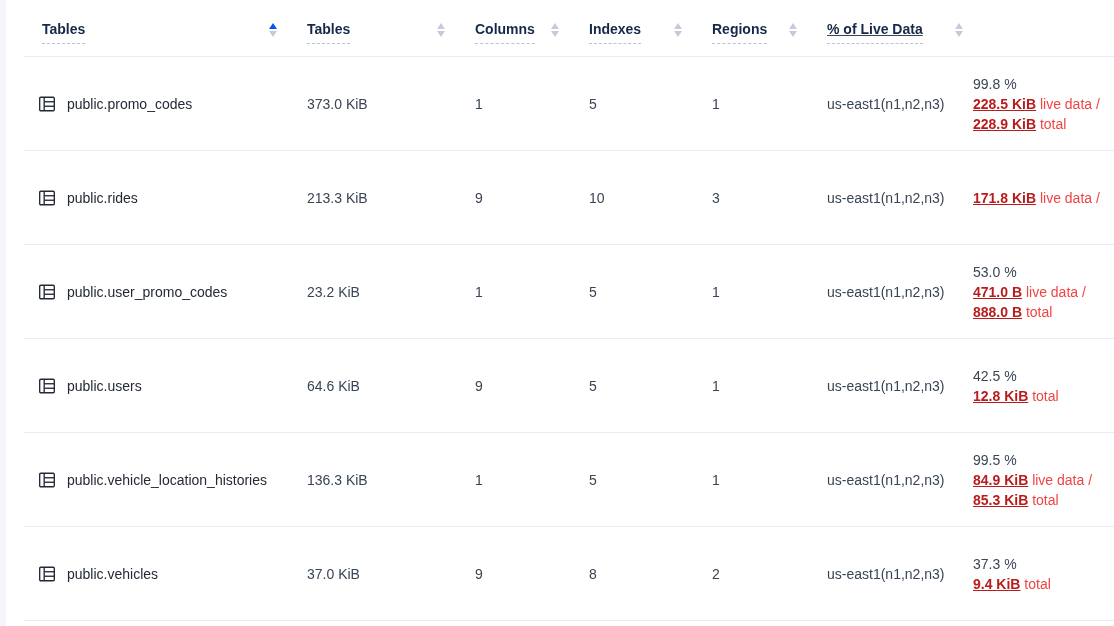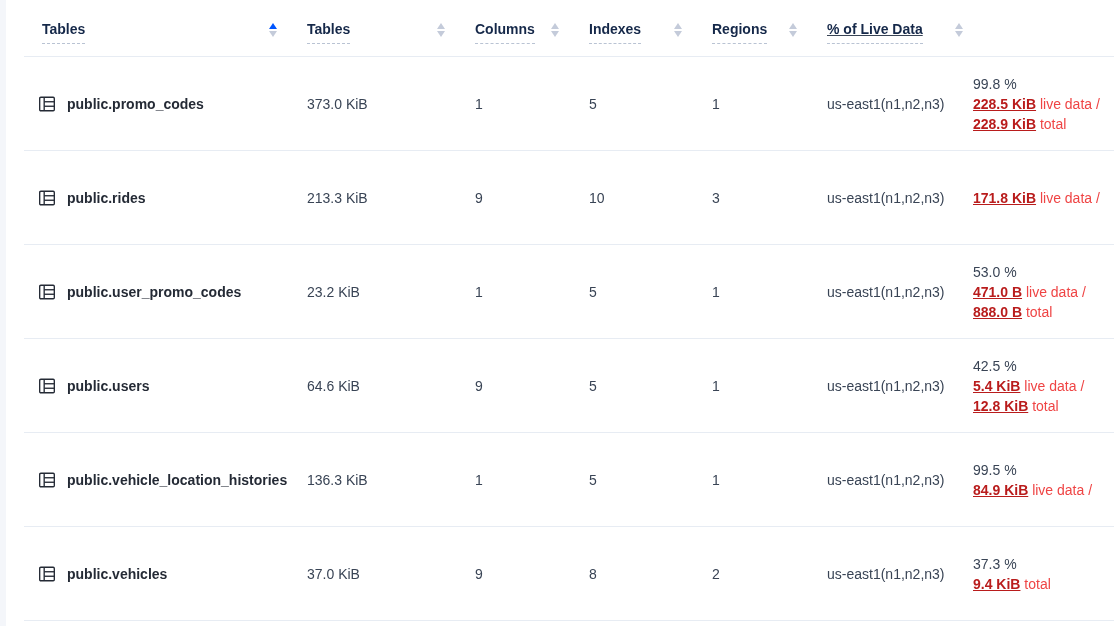--- a/index.html
+++ b/index.html
@@ -68,21 +68,21 @@
   }
   .td { color: #394455; }
   .td-name {
     display: flex;
     align-items: center;
     gap: 11px;
     padding-left: 14px;
   }
   .tbl-icon { display: inline-flex; flex-shrink: 0; }
   .name {
-    font-weight: 700;
+    font-weight: 400;
     color: #242A35;
     text-decoration: none;
     cursor: pointer;
     white-space: nowrap;
   }
   .td-live { line-height: 20px; padding: 14px 0; }
   .live-pct { color: #394455; }
   .live-line .val { font-weight: 700; color: #b91c1c; text-decoration: underline; }
   .live-line .muted { color: #ef4444; }
 </style>
@@ -220,21 +220,20 @@
       </span>
       <a class="name">public.users</a>
     </div>
     <div class="td">64.6 KiB</div>
     <div class="td">9</div>
     <div class="td">5</div>
     <div class="td">1</div>
     <div class="td">us-east1(n1,n2,n3)</div>
     <div class="td td-live">
       <div class="live-pct">42.5 %</div>
-      <div class="live-line"><span class="val">5.4 KiB</span><span class="muted"> live data /</span></div>
       <div class="live-line"><span class="val">12.8 KiB</span><span class="muted"> total</span></div>
     </div>
   </div>
 
   <div class="tr">
     <div class="td td-name">
       <span class="tbl-icon">
         <svg width="18" height="18" viewBox="0 0 16 16" fill="none" stroke="#242A35" stroke-width="1.2">
             <rect x="1.5" y="2" width="13" height="12" rx="1"></rect>
             <line x1="5.5" y1="2" x2="5.5" y2="14"></line>
@@ -245,20 +244,21 @@
       <a class="name">public.vehicle_location_histories</a>
     </div>
     <div class="td">136.3 KiB</div>
     <div class="td">1</div>
     <div class="td">5</div>
     <div class="td">1</div>
     <div class="td">us-east1(n1,n2,n3)</div>
     <div class="td td-live">
       <div class="live-pct">99.5 %</div>
       <div class="live-line"><span class="val">84.9 KiB</span><span class="muted"> live data /</span></div>
+      <div class="live-line"><span class="val">85.3 KiB</span><span class="muted"> total</span></div>
     </div>
   </div>
 
   <div class="tr">
     <div class="td td-name">
       <span class="tbl-icon">
         <svg width="18" height="18" viewBox="0 0 16 16" fill="none" stroke="#242A35" stroke-width="1.2">
             <rect x="1.5" y="2" width="13" height="12" rx="1"></rect>
             <line x1="5.5" y1="2" x2="5.5" y2="14"></line>
             <line x1="5.5" y1="6" x2="14.5" y2="6"></line>

